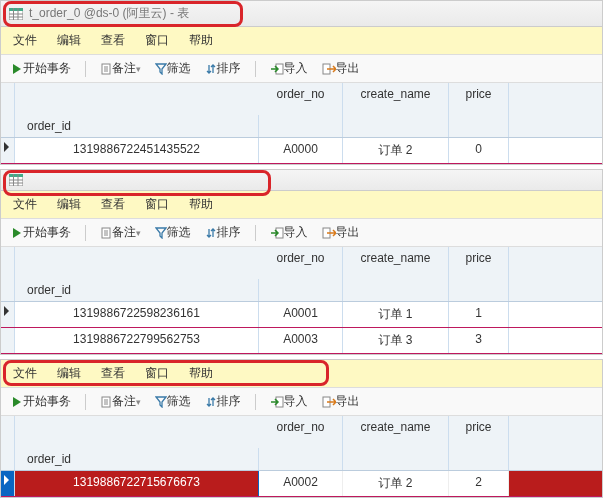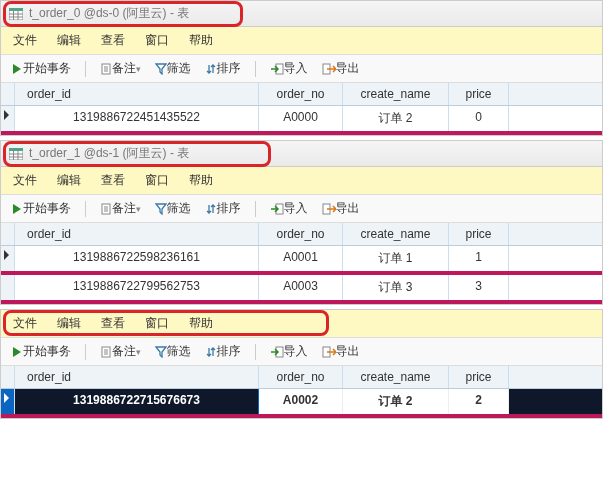--- a/index.html
+++ b/index.html
@@ -12,30 +12,30 @@
   .highlight-box { position: absolute; border: 3px solid #d9252a; border-radius: 8px; pointer-events: none; }
   .menubar { background: #fef9c3; border-bottom: 1px solid #ddd; display: flex; gap: 20px; padding: 5px 12px; color: #333; }
   .menubar span { cursor: default; }
   .toolbar { background: #f9f9f9; border-bottom: 1px solid #ddd; display: flex; align-items: center; gap: 14px; padding: 5px 10px; color: #333; }
   .toolbar .sep { width: 1px; height: 16px; background: #ccc; }
   .tb-item { display: flex; align-items: center; }
   .tb-item svg { flex: none; }
   .grid { width: 100%; }
   .grid-header { display: flex; background: #eef3f7; border-bottom: 1px solid #bcd; }
   .grid-header .cell, .grid-row .cell { padding: 4px 8px; border-right: 1px solid #cde; white-space: nowrap; overflow: hidden; text-align: center; }
-  .grid-row { display: flex; border-bottom: 4px solid #be185d; }
+  .grid-row { display: flex; border-bottom: 1px solid #be185d; }
   .row-handle { width: 14px; background: #eef3f7; border-right: 1px solid #cde; position: relative; flex: none; }
   .row-handle.active::before { content: ""; position: absolute; left: 3px; top: 4px; border: 5px solid transparent; border-left-color: #333; }
   .col-id { width: 244px; text-align: right; }
   .col-no { width: 84px; }
   .col-name { width: 106px; }
   .col-price { width: 60px; text-align: right; }
-  .grid-header .col-id { text-align: left; padding-left: 12px; }
+  .grid-header .col-id { text-align: left; padding-left: 12px; margin-top: 32px; }
   .grid-header .col-price { text-align: center; }
-  .grid-row.selected { background: #0f172a; color: #fff; font-weight: bold; }
+  .grid-row.selected { background: #b91c1c; color: #fff; }
   .grid-row.selected .row-handle { background: #0a66c2; }
   .grid-row.selected .row-handle.active::before { border-left-color: #fff; }
   .grid-row.selected .cell { border-right-color: #0a66c2; }
   .grid-row.selected .col-no, .grid-row.selected .col-name, .grid-row.selected .col-price { background: #fff; color: #333; border-right-color:#eee;}
 </style>
 </head>
 <body>
 
 <div id="root">
     <div class="pane">
@@ -130,21 +130,20 @@
         <span class="table-icon">
           <svg width="14" height="12" viewBox="0 0 14 12">
             <rect x="0" y="0" width="14" height="12" fill="#fff" stroke="#888"></rect>
             <rect x="0" y="0" width="14" height="3" fill="#4a8"></rect>
             <line x1="4.5" y1="0" x2="4.5" y2="12" stroke="#888"></line>
             <line x1="9" y1="0" x2="9" y2="12" stroke="#888"></line>
             <line x1="0" y1="6" x2="14" y2="6" stroke="#888"></line>
             <line x1="0" y1="9" x2="14" y2="9" stroke="#888"></line>
           </svg>
         </span>
-        <span>t_order_1 @ds-1 (阿里云) - 表</span>
       </div>
       <div class="menubar">
         <span>文件</span>
         <span>编辑</span>
         <span>查看</span>
         <span>窗口</span>
         <span>帮助</span>
       </div>
       <div class="toolbar">
         <div class="tb-item">

